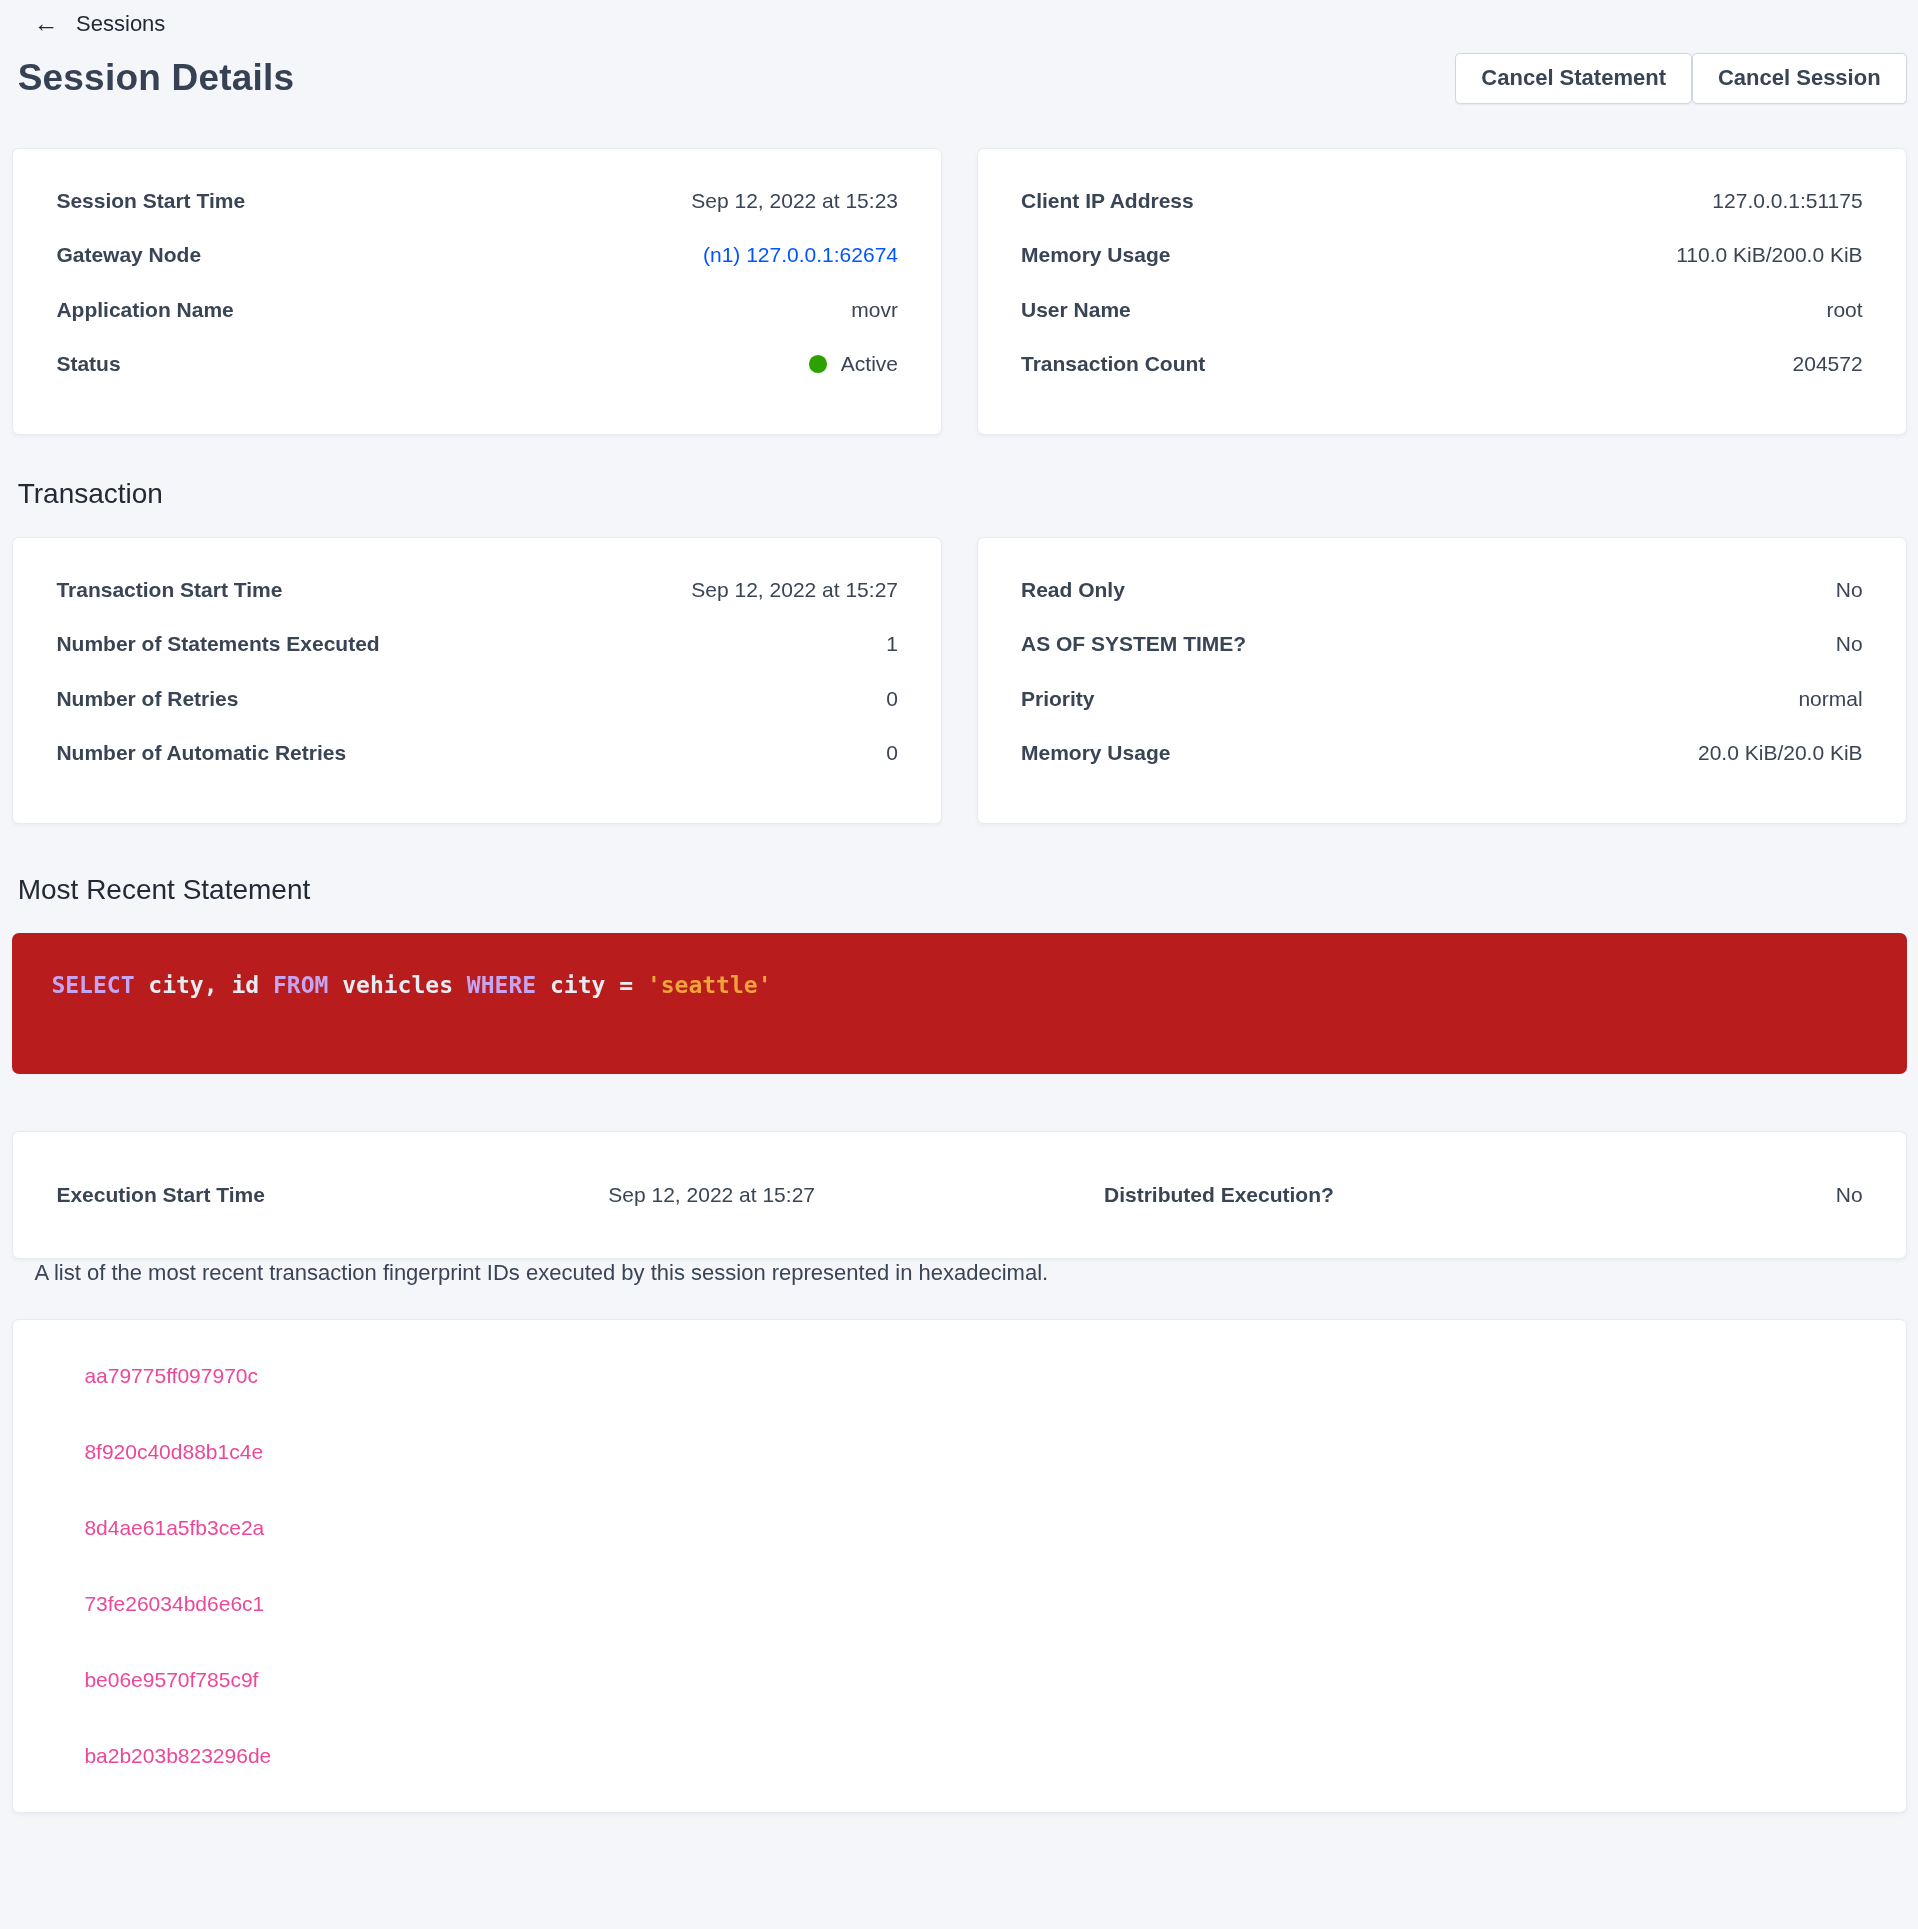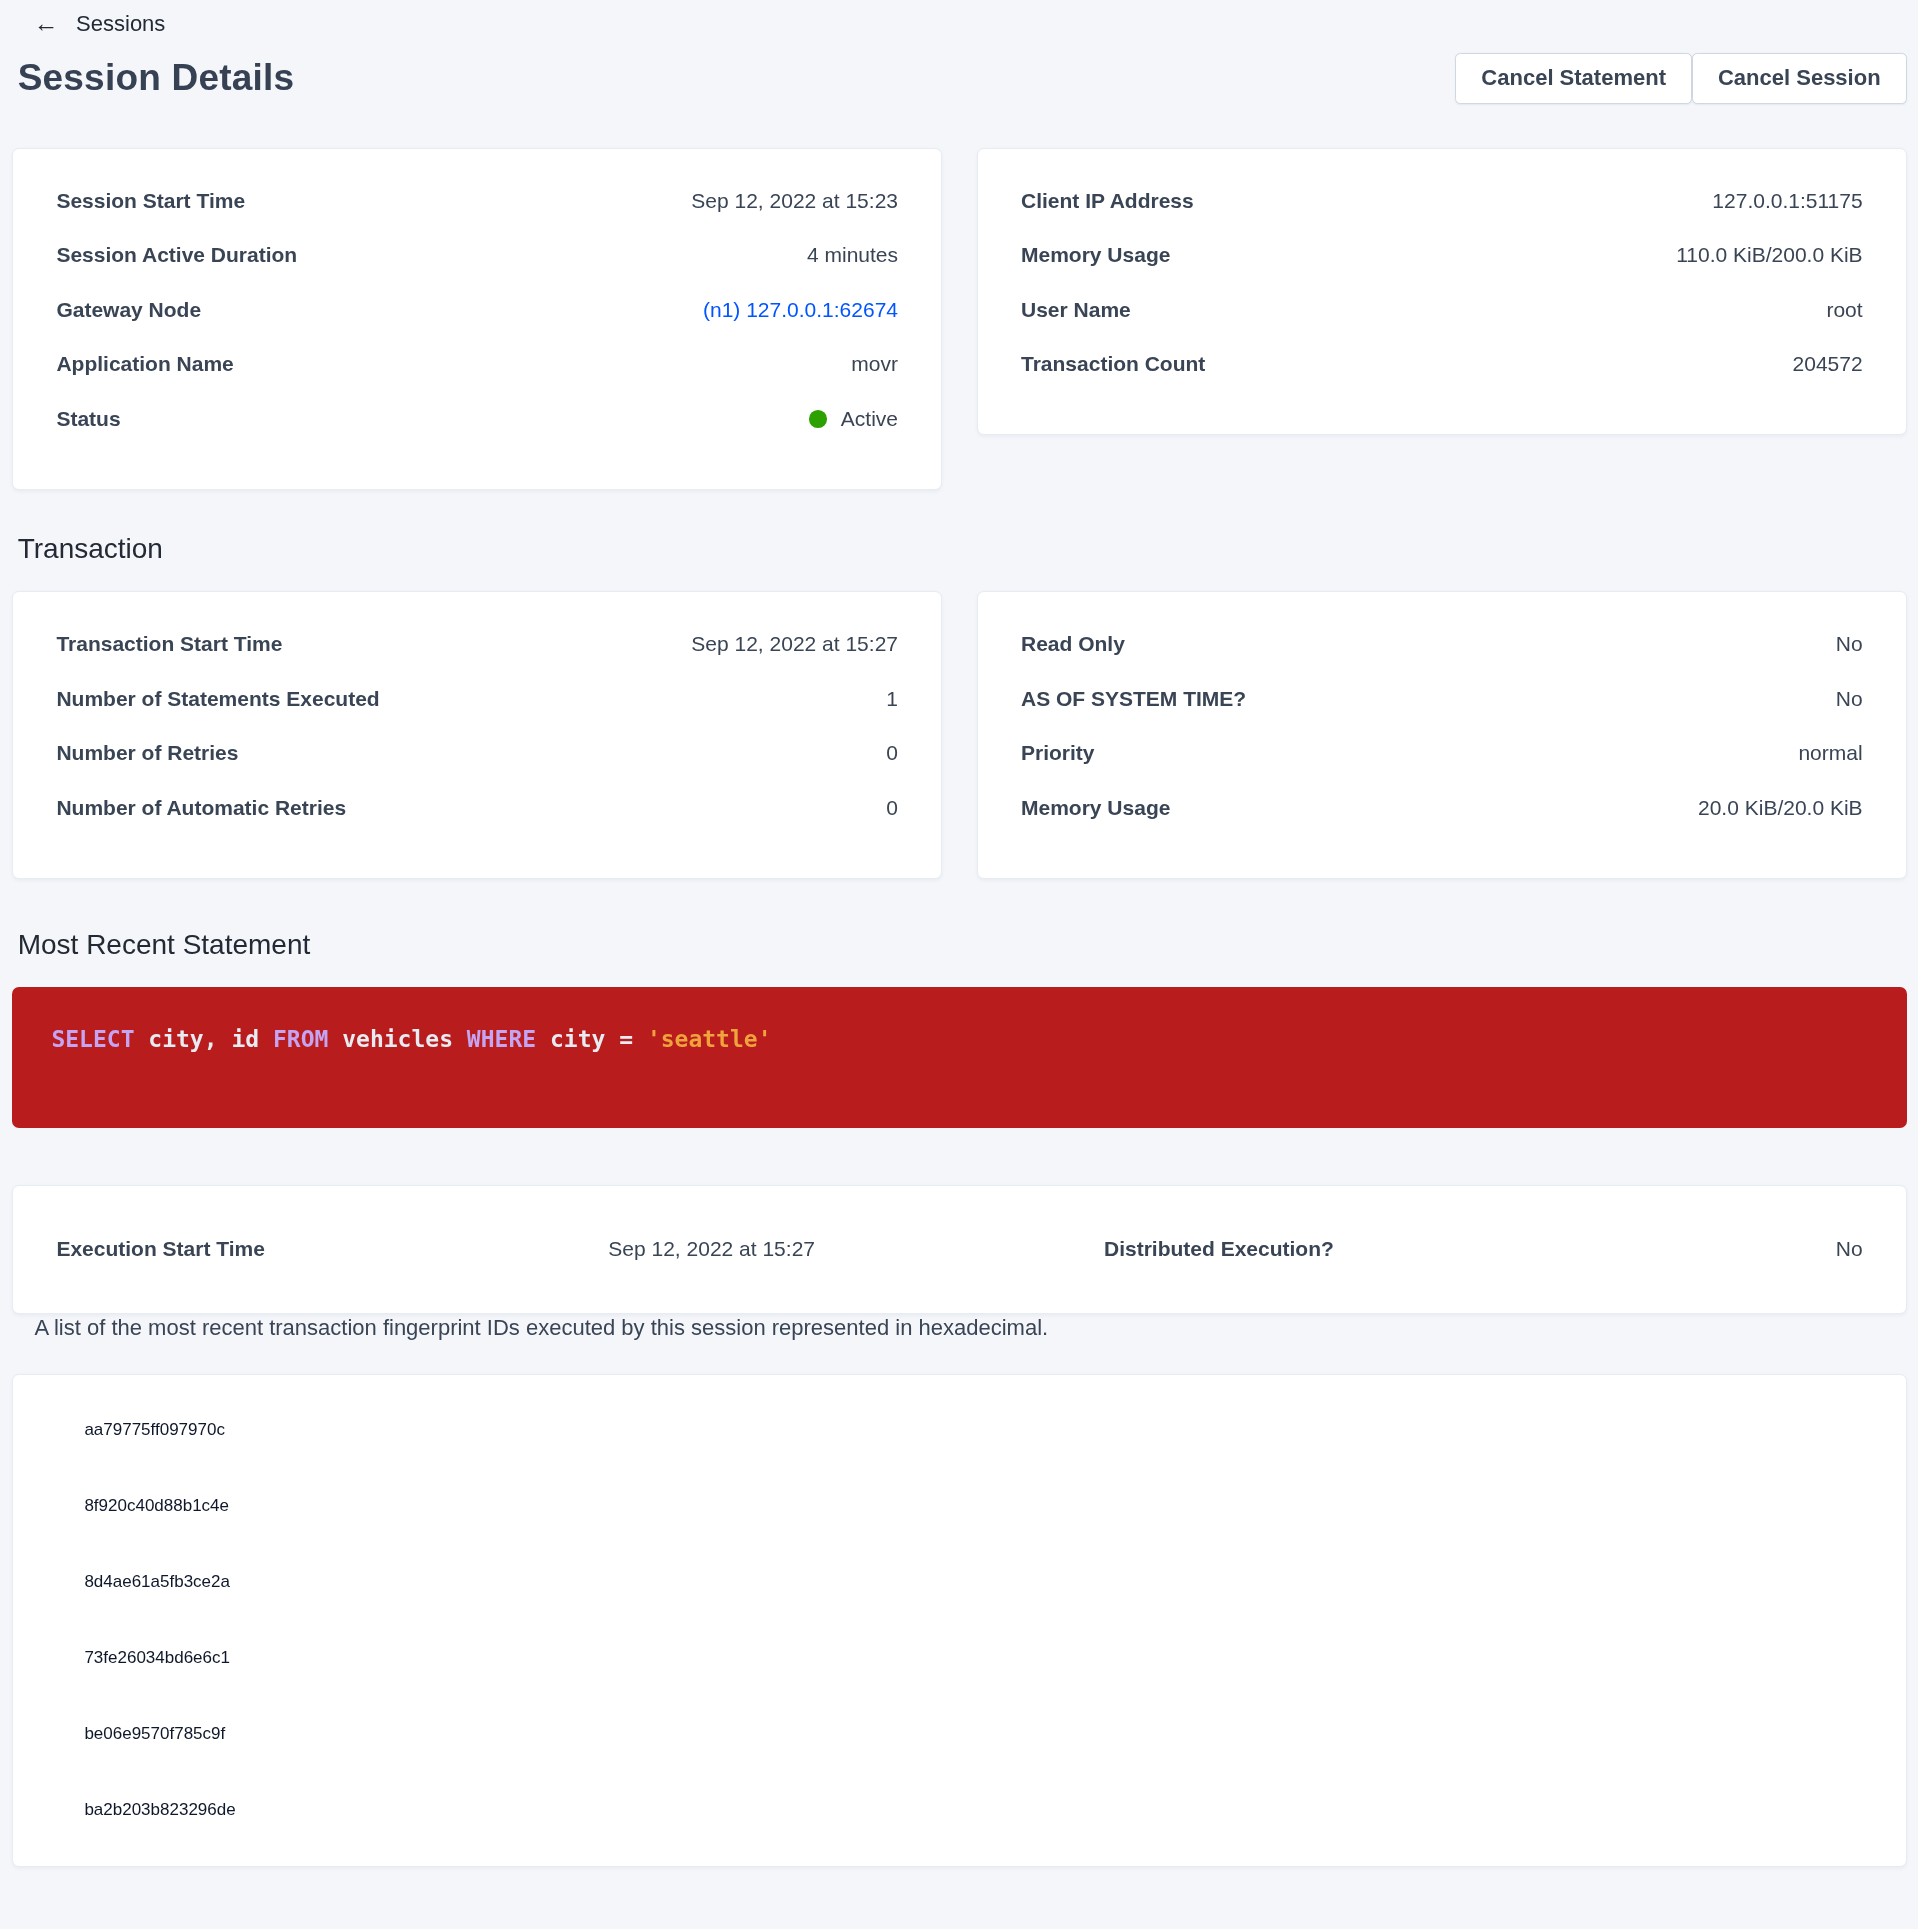--- a/index.html
+++ b/index.html
@@ -91,21 +91,21 @@
     padding: 50px 43px;
   }
   .exec-half { width: 42%; display: flex; justify-content: space-between; align-items: center; line-height: 26.6px; }
   .exec-spacer { flex: 1; }
 
   
   .fp-description { color: #394455; font-size: 22px; margin: 0 0 32px 22px; line-height: 28px; }
   .fp-card { padding: 17.7px 43px 17.7px 0; }
   .fp-item {
     height: 76px; display: flex; align-items: center;
-    padding-left: 71px; font-size: 17px; color: #0f172a;
+    padding-left: 71px; font-size: 21px; color: #ec4899;
   }
 </style>
 </head>
 <body>
 
 <div class="page">
 
   <div class="breadcrumb">
     <span class="back-arrow">←</span>
     <span>Sessions</span>
@@ -117,24 +117,20 @@
       <button class="btn">Cancel Statement</button>
       <button class="btn">Cancel Session</button>
     </div>
   </div>
 
   <div class="cards-2col">
     <div class="card">
       <div class="kv-row">
         <span class="kv-label">Session Start Time</span>
         <span class="kv-value">Sep 12, 2022 at 15:23</span>
-      </div>
-      <div class="kv-row">
-        <span class="kv-label">Session Active Duration</span>
-        <span class="kv-value">4 minutes</span>
       </div>
       <div class="kv-row">
         <span class="kv-label">Gateway Node</span>
         <span class="kv-value link">(n1) 127.0.0.1:62674</span>
       </div>
       <div class="kv-row">
         <span class="kv-label">Application Name</span>
         <span class="kv-value">movr</span>
       </div>
       <div class="kv-row">

